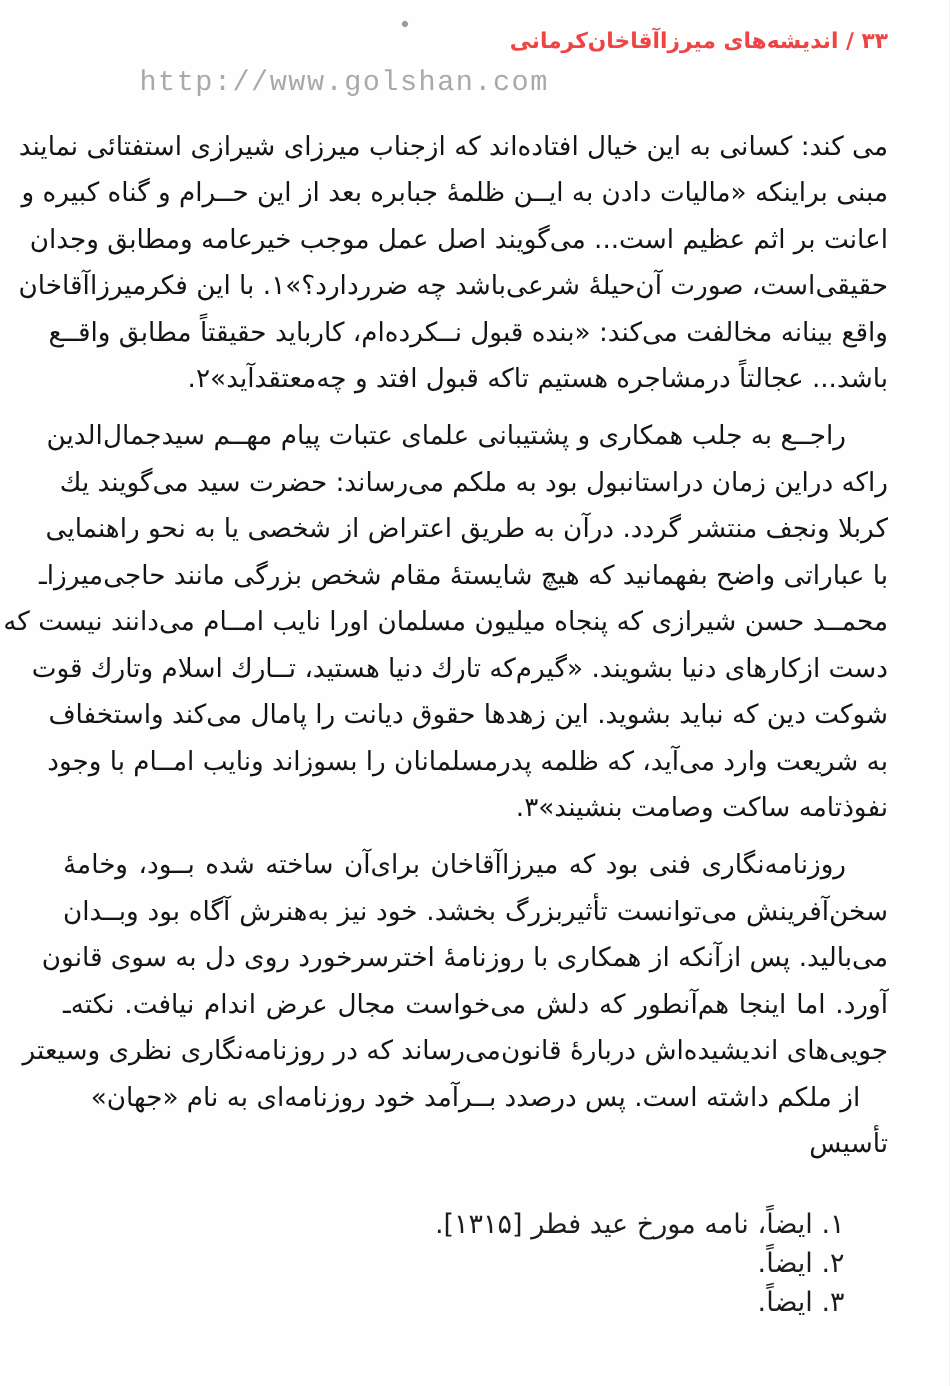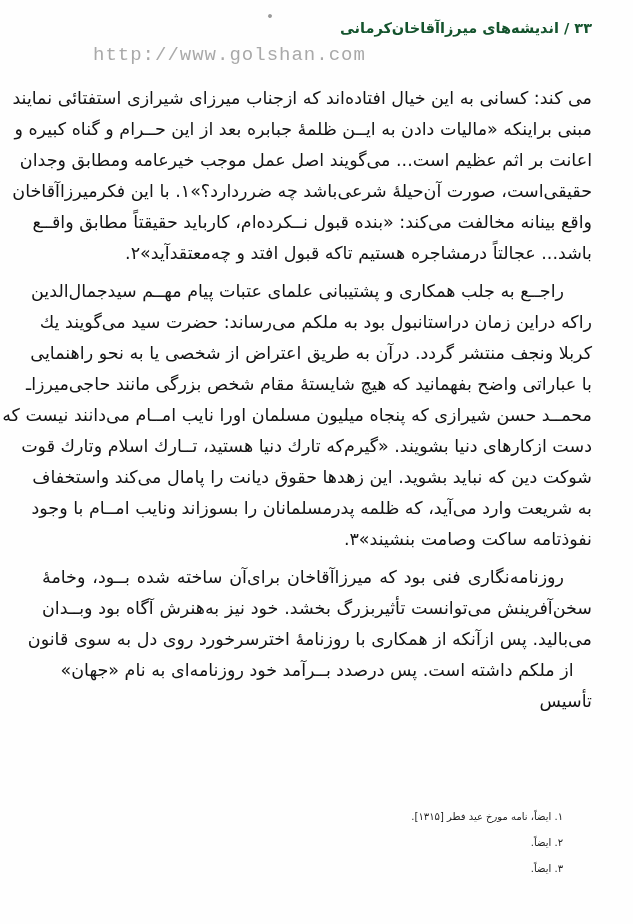--- a/index.html
+++ b/index.html
@@ -19,21 +19,21 @@
   }
   
   .running-head {
     position: absolute;
     top: 20px;
     right: 41px;
     direction: rtl;
     font-size: 14.5px;
     font-weight: bold;
     letter-spacing: 0.5px;
-    color: #14532d;
+    color: #ef4444;
   }
   
   .watermark {
     position: absolute;
     top: 44px;
     left: 93px;
     font-size: 19px;
     color: #a9a9a9;
     letter-spacing: 1px;
     font-family: Liberation Mono, monospace;
@@ -77,21 +77,21 @@
   }
   
   .footnotes {
     position: absolute;
     top: 804px;
     right: 70px;
     direction: rtl;
     text-align: right;
   }
   .footnote-line {
-    font-size: 10px;
+    font-size: 18px;
     line-height: 26px;
     color: #1c1c1c;
   }
 </style>
 </head>
 <body>
 
 <div class="page">
 
   <div class="running-head">۳۳ / اندیشه‌های میرزاآقاخان‌کرمانی</div>
@@ -120,20 +120,22 @@
       <div class="text-line">دست ازکارهای دنیا بشویند. «گیرم‌که تارك دنیا هستید، تــارك اسلام وتارك قوت</div>
       <div class="text-line">شوکت دین که نباید بشوید. این زهدها حقوق دیانت را پامال می‌کند واستخفاف</div>
       <div class="text-line">به شریعت وارد می‌آید، که ظلمه پدرمسلمانان را بسوزاند ونایب امــام با وجود</div>
       <div class="text-line last-line">نفوذتامه ساکت وصامت بنشیند»۳.</div>
     </div>
 
     <div class="paragraph">
       <div class="text-line indent-first">روزنامه‌نگاری فنی بود که میرزاآقاخان برای‌آن ساخته شده بــود، وخامهٔ</div>
       <div class="text-line">سخن‌آفرینش می‌توانست تأثیربزرگ بخشد. خود نیز به‌هنرش آگاه بود وبــدان</div>
       <div class="text-line">می‌بالید. پس ازآنکه از همکاری با روزنامهٔ اخترسرخورد روی دل به سوی قانون</div>
+      <div class="text-line">آورد. اما اینجا هم‌آنطور که دلش می‌خواست مجال عرض اندام نیافت. نکته‌ـ</div>
+      <div class="text-line">جویی‌های اندیشیده‌اش دربارهٔ قانون‌می‌رساند که در روزنامه‌نگاری نظری وسیعتر</div>
       <div class="text-line last-line">از ملکم داشته است. پس درصدد بــرآمد خود روزنامه‌ای به نام «جهان» تأسیس</div>
     </div>
 
   </div>
 
   <div class="footnotes">
     <div class="footnote-line">۱. ایضاً، نامه مورخ عید فطر [۱۳۱۵].</div>
     <div class="footnote-line">۲. ایضاً.</div>
     <div class="footnote-line">۳. ایضاً.</div>
   </div>

